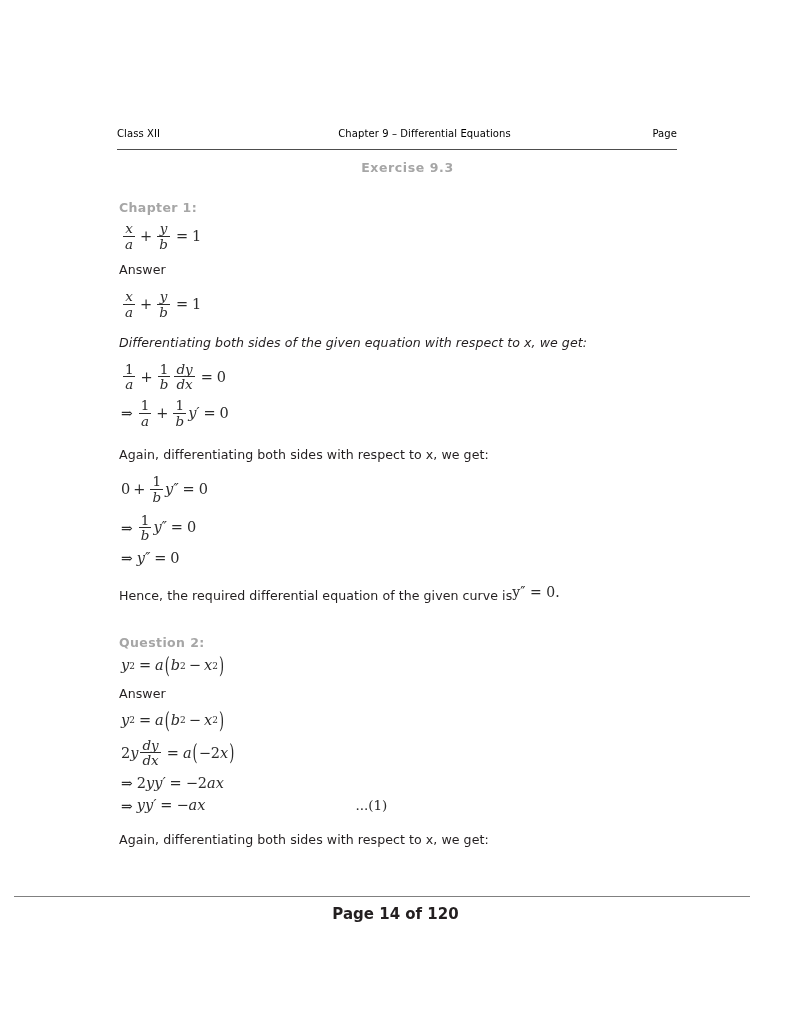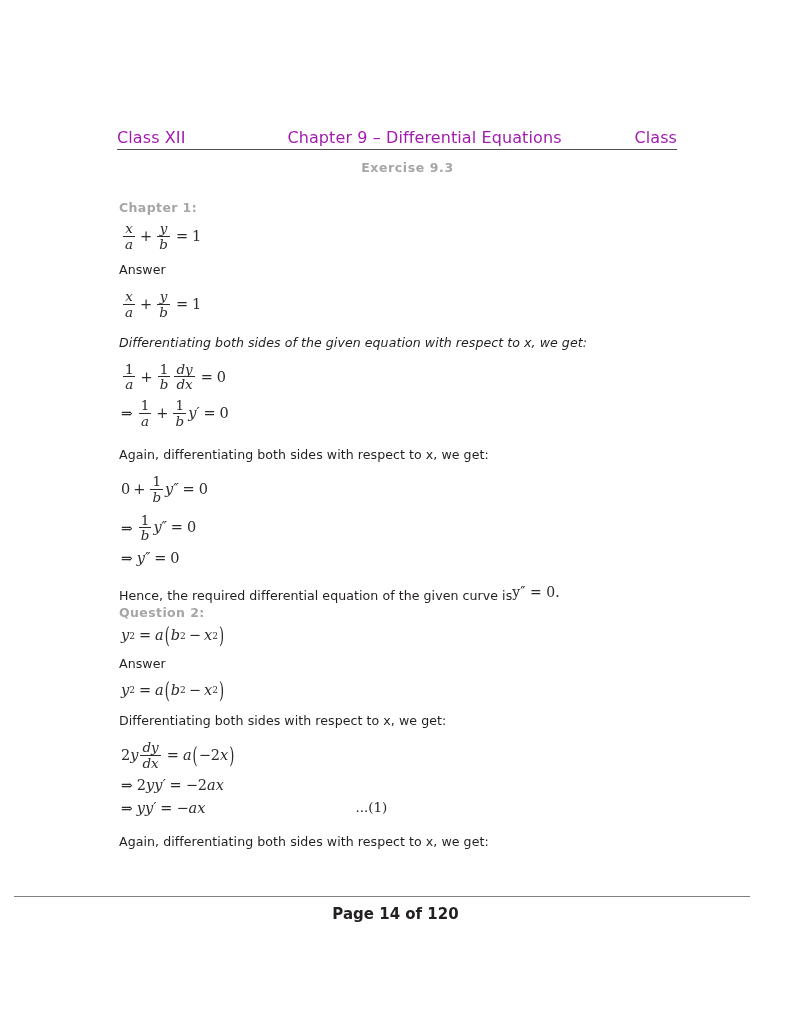--- a/index.html
+++ b/index.html
@@ -29,22 +29,22 @@
     left: 117px;
     top: 128px;
     width: 560px;
     height: 18px;
     border-bottom: 1.6px solid #4d4d4d;
     padding-bottom: 3px;
   }
   .header-row {
     display: flex;
     align-items: baseline;
-    font-size: 16px;
-    color: #a21caf;
+    font-size: 10px;
+    color: #000000;
     letter-spacing: 0.1px;
   }
   .hdr-left   { width: 165px; flex: none; }
   .hdr-center { flex: 1 1 auto; text-align: center; }
   .hdr-right  { width: 110px; flex: none; text-align: right; }
 
   
   .exercise-title {
     position: absolute;
     left: 12px;
@@ -189,21 +189,21 @@
 </style>
 </head>
 <body>
 
 <div class="page">
 
   <div class="header">
     <div class="header-row">
       <span class="hdr-left">Class XII</span>
       <span class="hdr-center">Chapter 9 – Differential Equations</span>
-      <span class="hdr-right">Class</span>
+      <span class="hdr-right">Page</span>
     </div>
   </div>
 
   <div class="exercise-title">Exercise 9.3</div>
 
   <div class="content">
 
     <div>
 
       <p class="q-label">Chapter 1:</p>
@@ -308,21 +308,21 @@
           <span class="prime">″</span>
         <span class="eq">=</span>
         <span class="num">0</span>
       </div>
 
       <p class="para" style="margin:20px 0 0 0;">
         <span>Hence, the required differential equation of the given curve is</span><span class="inline-math">y″ = 0.</span>
       </p>
     </div>
 
-    <div style="">
+    <div style="margin-top:30px;">
 
       <p class="q-label">Question 2:</p>
 
       <div class="math" style="margin:8px 0 8px 2px;">
         <span class="v">y</span>
           <sup class="p">2</sup>
         <span class="eq">=</span>
         <span class="v">a</span>
         <span class="bigparen">(</span>
         <span class="v">b</span>
@@ -342,21 +342,20 @@
         <span class="v">a</span>
         <span class="bigparen">(</span>
         <span class="v">b</span>
           <sup class="p">2</sup>
         <span class="op">−</span>
         <span class="v">x</span>
           <sup class="p">2</sup>
         <span class="bigparen">)</span>
       </div>
 
-      <p class="para" style="margin:14px 0 10px 0;">Differentiating both sides with respect to x, we get:</p>
 
       <div class="math" style="margin:10px 0 6px 2px;">
         <span class="num">2</span>
           <span class="v">y</span>
         <span class="frac">
           <span class="n v"><i>d</i><i>y</i></span>
           <span class="d v"><i>d</i><i>x</i></span>
         </span>
         <span class="eq">=</span>
         <span class="v">a</span>

